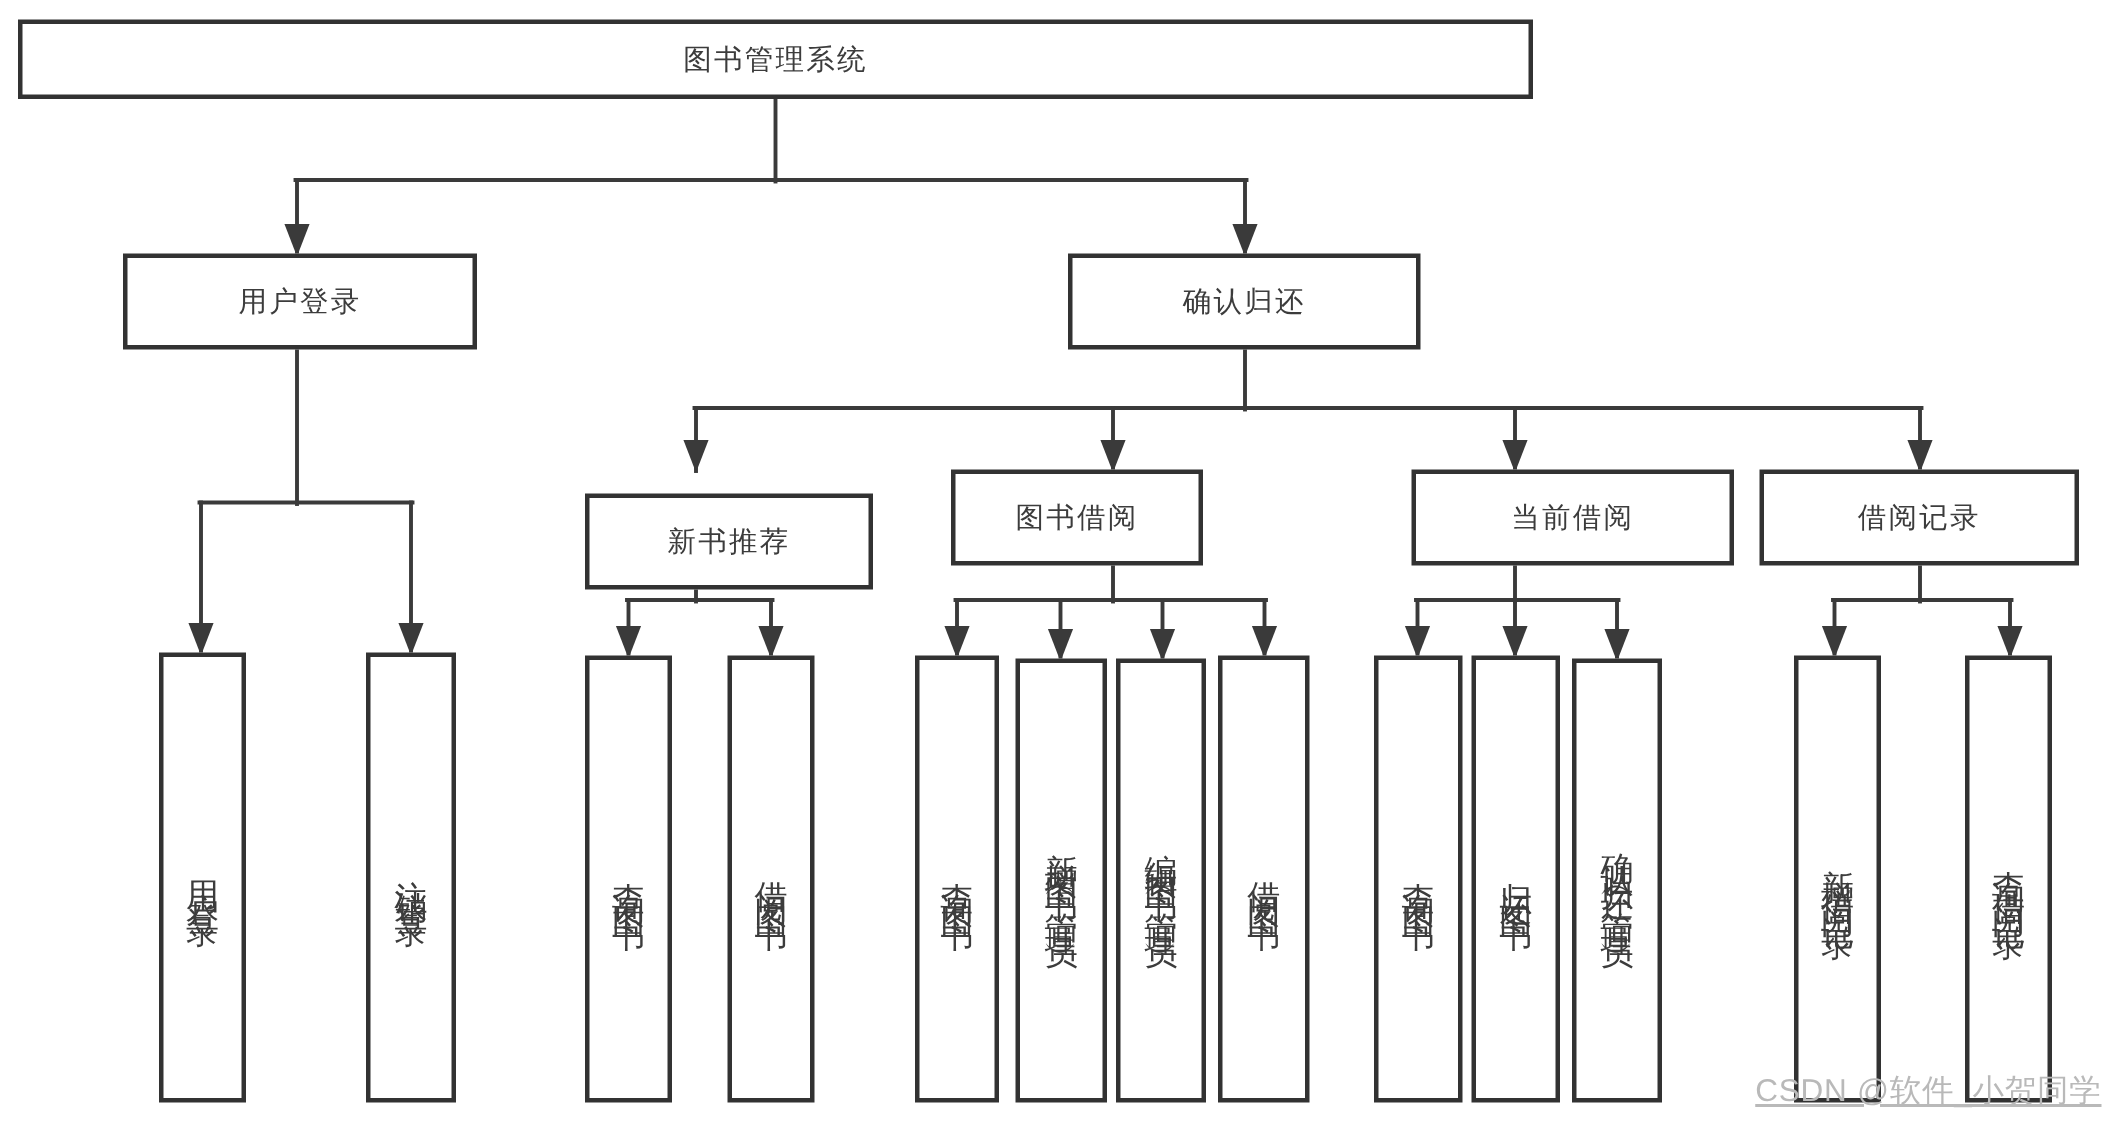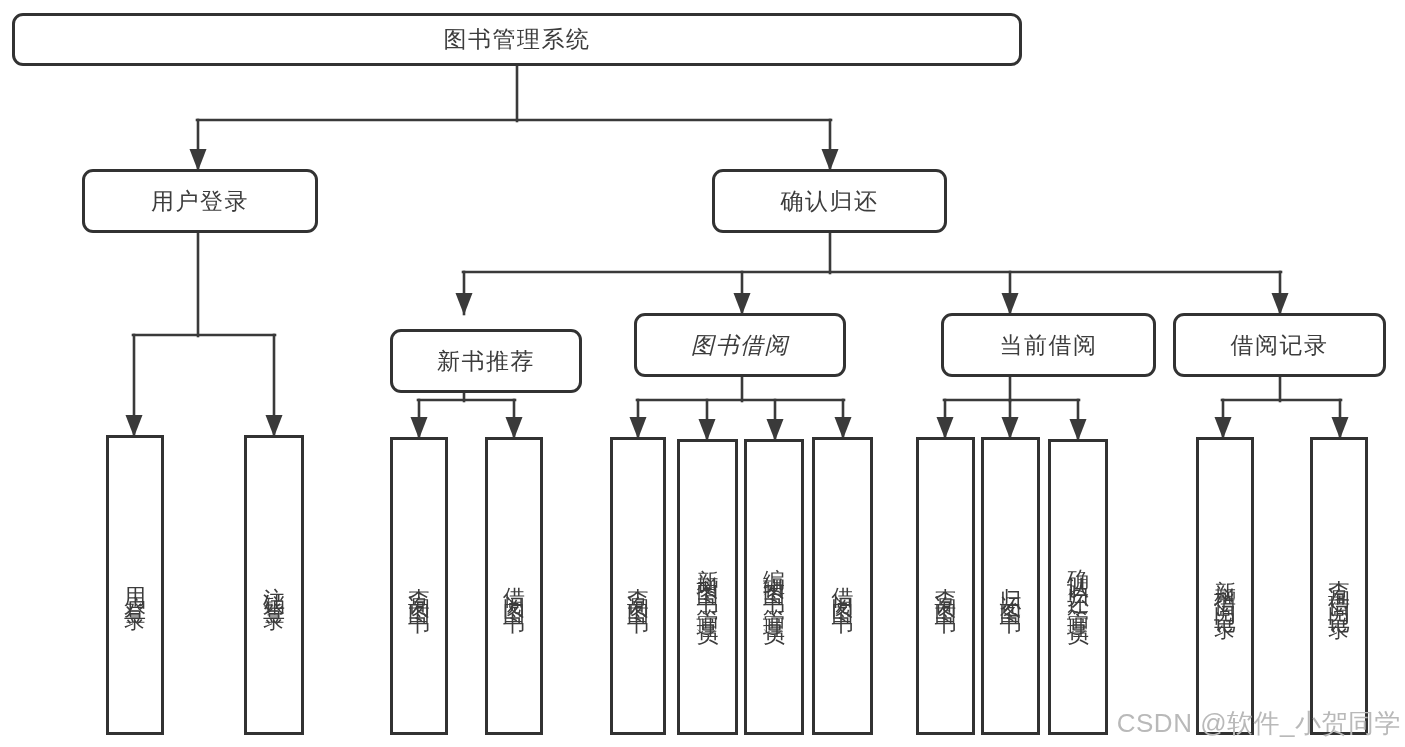--- a/index.html
+++ b/index.html
@@ -13,28 +13,28 @@
   }
   svg.connectors{position:absolute; left:0; top:0; width:1405px; height:747px; z-index:1;}
   svg.connectors line{stroke:var(--line); stroke-width:2.6; stroke-linecap:square;}
   svg.connectors .arrowfill{fill:var(--line);}
   .box{
     position:absolute; z-index:2; background:var(--fill);
     border:3px solid var(--border); box-sizing:border-box;
     display:flex; align-items:center; justify-content:center;
     color:var(--text);
   }
-  .box.h{font-size:23px; letter-spacing:1.5px; white-space:nowrap;border-radius:11px;}
+  .box.h{font-size:19px; letter-spacing:1.5px; white-space:nowrap;}
   .box.v{
     writing-mode:vertical-rl; text-orientation:mixed;
     font-size:22px; letter-spacing:8px; line-height:1;
   }
   .watermark{
     position:absolute; right:4px; bottom:6px; z-index:3;
-    font-size:26px; color:var(--wm); letter-spacing:0.5px; white-space:nowrap;
+    font-size:21px; color:var(--wm); letter-spacing:0.5px; white-space:nowrap;text-decoration:underline;
   }
 </style>
 </head>
 <body>
 
 <div class="canvas">
 
   <svg class="connectors" viewBox="0 0 1405 747" xmlns="http://www.w3.org/2000/svg">
     <defs>
       <marker id="arrowhead" markerUnits="userSpaceOnUse" markerWidth="18" markerHeight="22" viewBox="0 0 18 22" refX="9" refY="21" orient="0">
@@ -82,21 +82,21 @@
     <line x1="1223" y1="400" x2="1223" y2="438" marker-end="url(#arrowhead)"></line>
     <line x1="1340" y1="400" x2="1340" y2="438" marker-end="url(#arrowhead)"></line>
   </svg>
 
   <div class="box h" style="left:12px; top:13px; width:1010px; height:53px;">图书管理系统</div>
 
   <div class="box h" style="left:82px; top:169px; width:236px; height:64px;">用户登录</div>
   <div class="box h" style="left:712px; top:169px; width:235px; height:64px;">确认归还</div>
 
   <div class="box h" style="left:362px; top:329px; width:192px; height:64px;margin-left:28px;">新书推荐</div>
-  <div class="box h" style="left:634px; top:313px; width:212px; height:64px;font-style:italic;">图书借阅</div>
+  <div class="box h" style="left:634px; top:313px; width:168px; height:64px;">图书借阅</div>
   <div class="box h" style="left:941px; top:313px; width:215px; height:64px;">当前借阅</div>
   <div class="box h" style="left:1173px; top:313px; width:213px; height:64px;">借阅记录</div>
 
   <div class="box v" style="left:106px; top:435px; width:58px; height:300px;">用户登录</div>
   <div class="box v" style="left:244px; top:435px; width:60px; height:300px;">注销登录</div>
 
   <div class="box v" style="left:390px; top:437px; width:58px; height:298px;">查询图书</div>
   <div class="box v" style="left:485px; top:437px; width:58px; height:298px;">借阅图书</div>
 
   <div class="box v" style="left:610px; top:437px; width:56px; height:298px;">查询图书</div>

